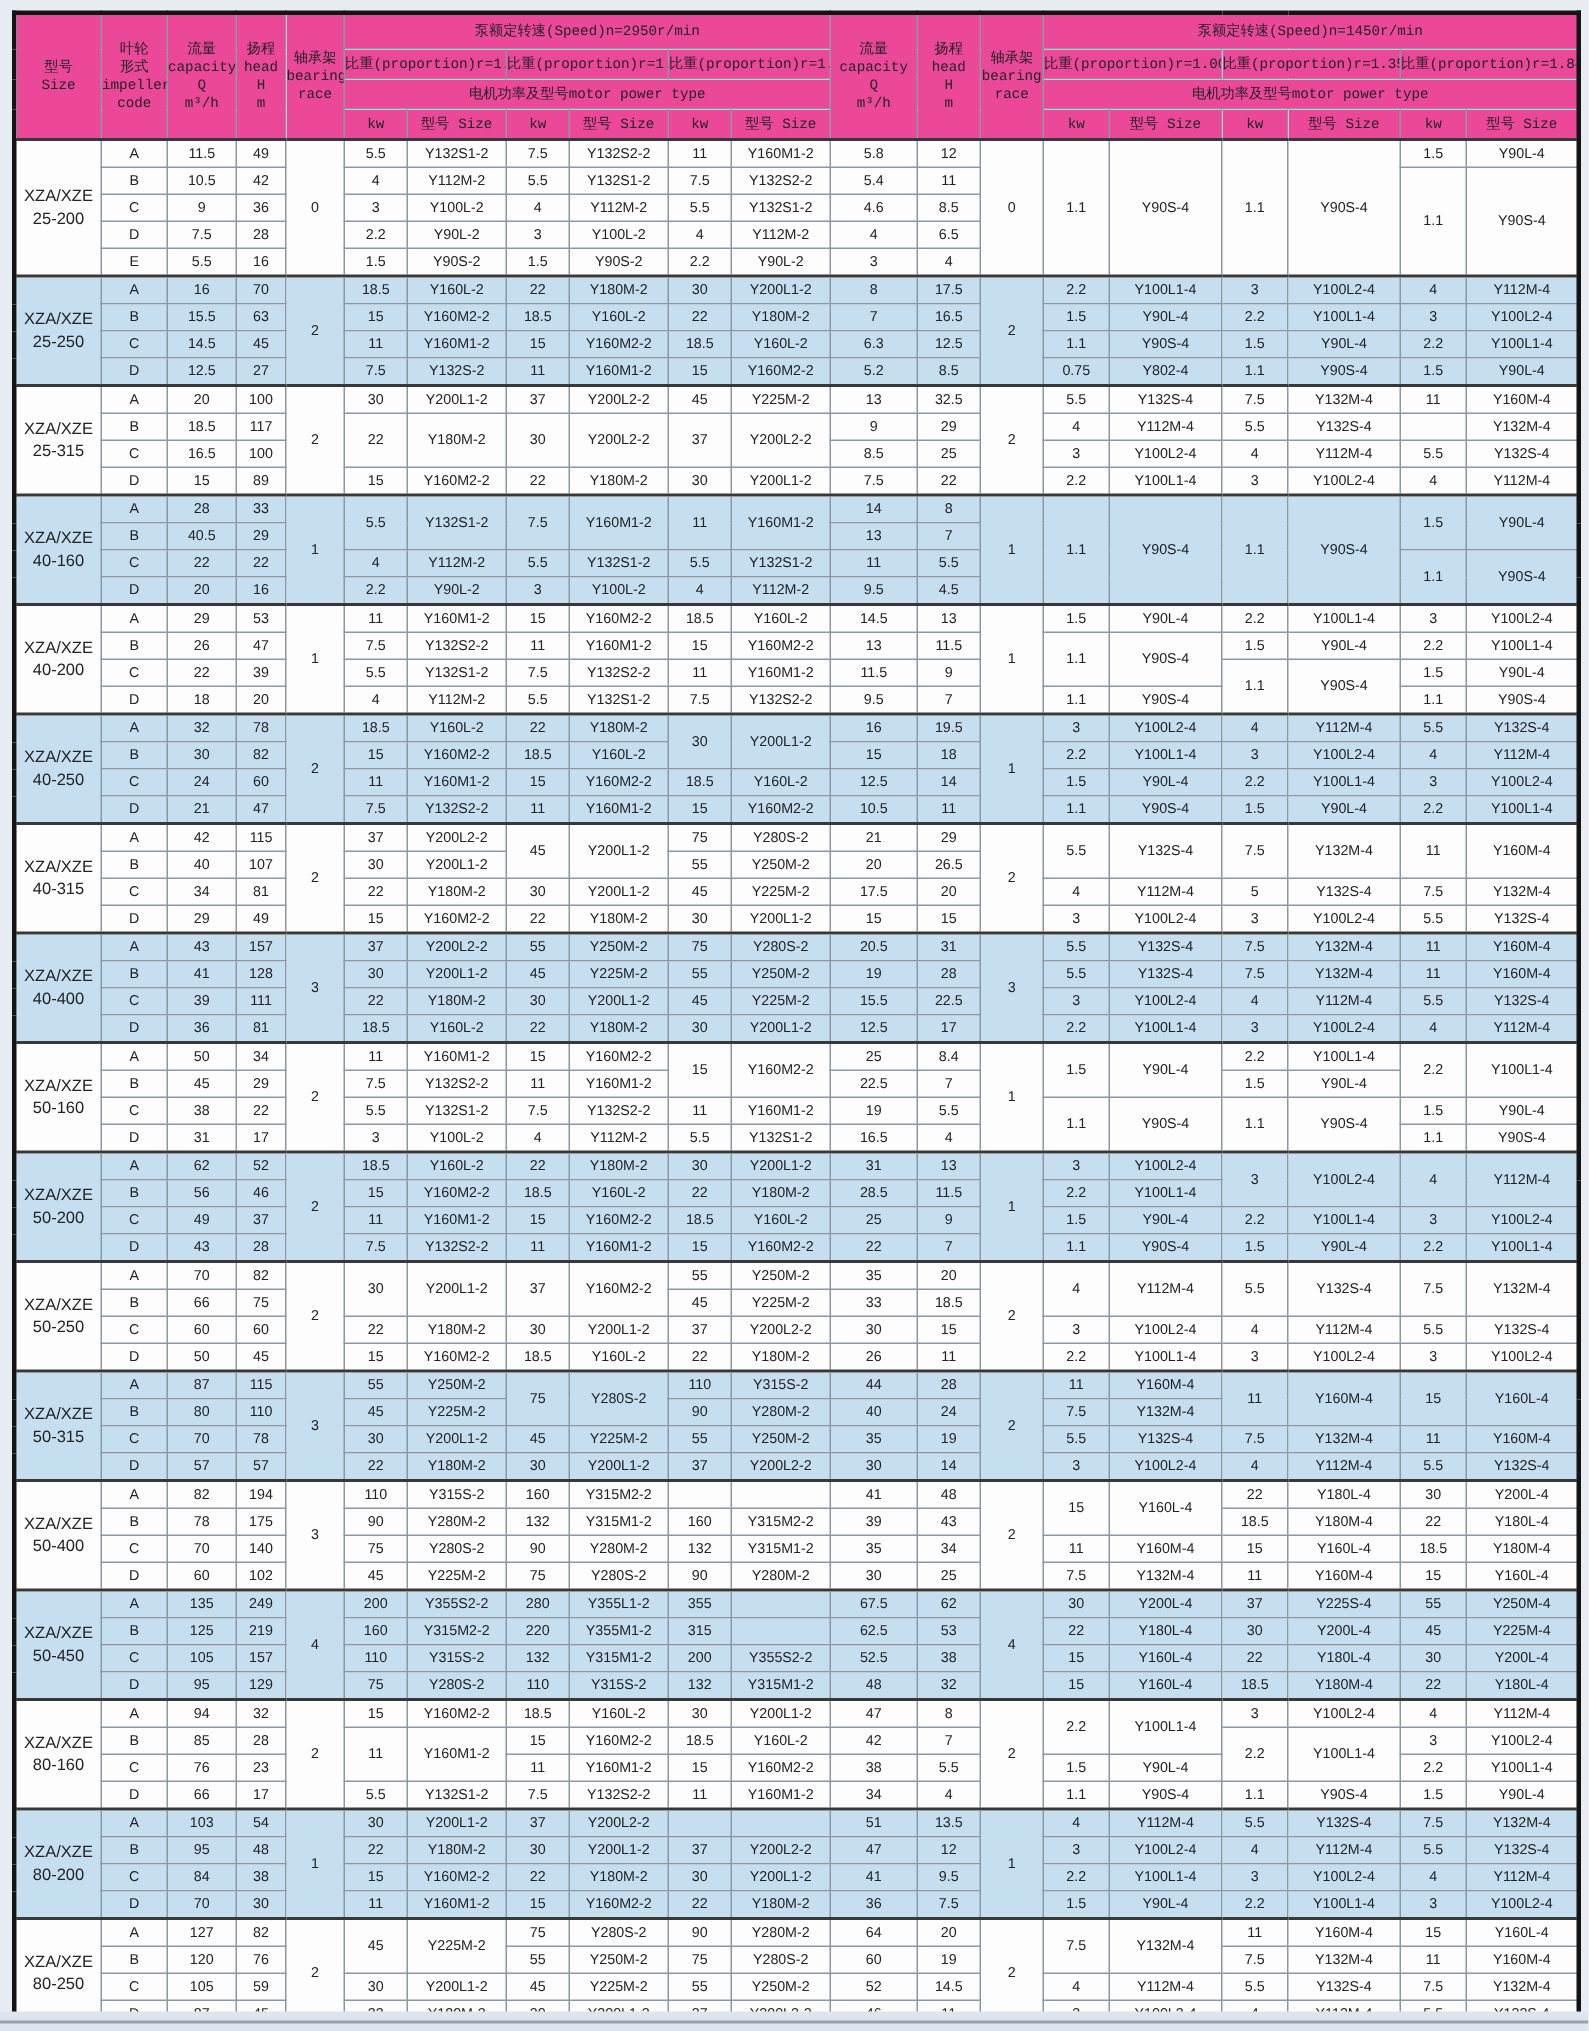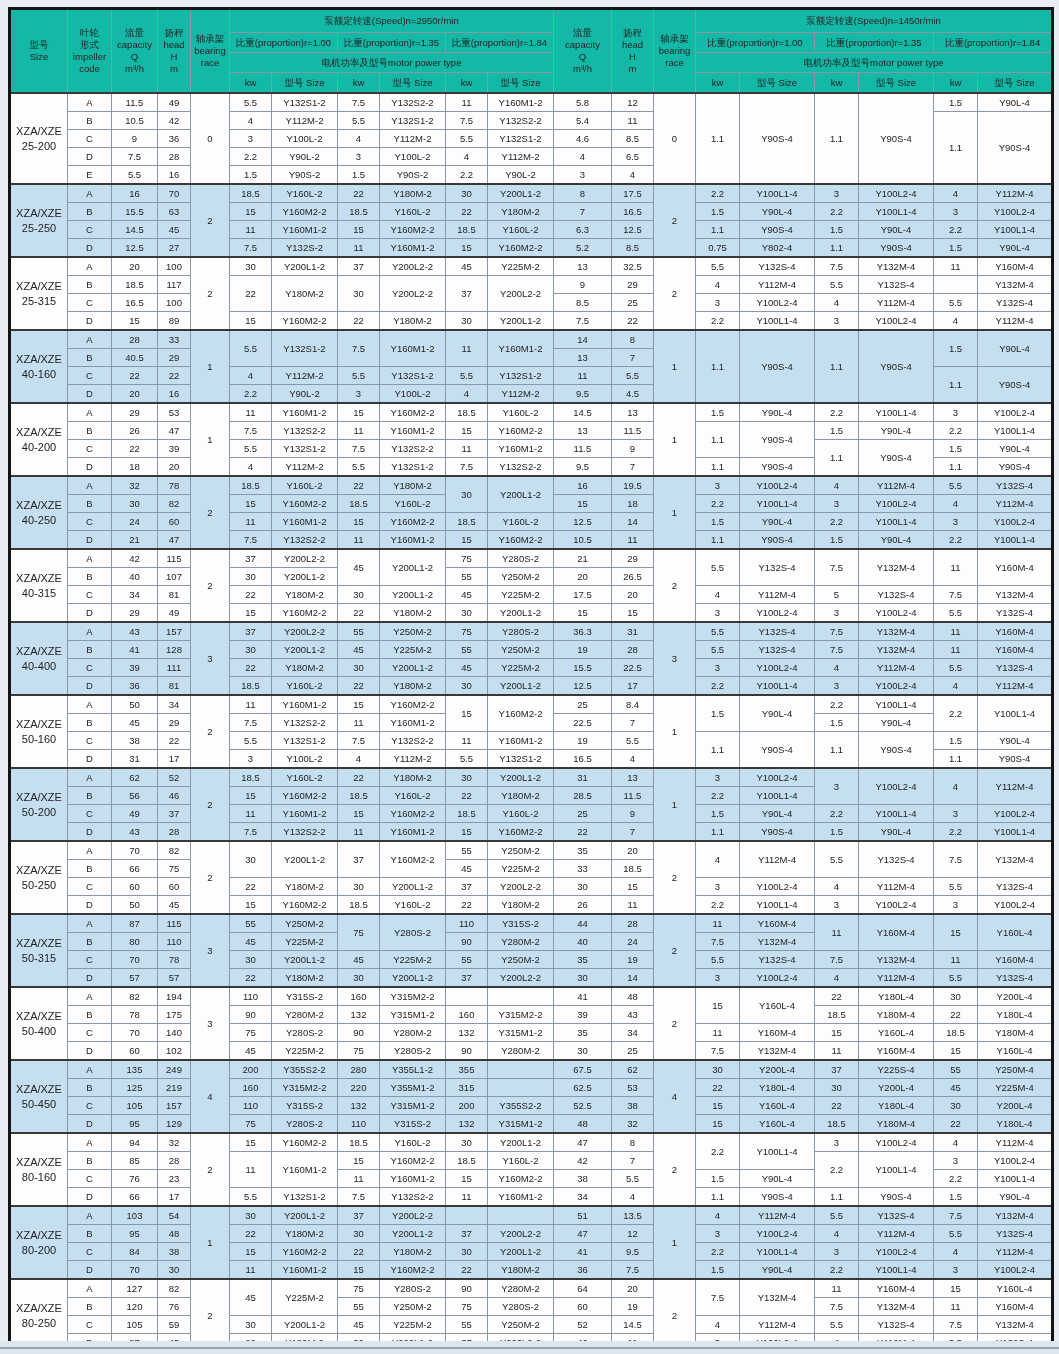--- a/index.html
+++ b/index.html
@@ -1,21 +1,21 @@
 <!DOCTYPE html>
 <html><head>
 <meta charset="utf-8">
 <style>
   html,body{margin:0;padding:0;}
   body{width:1059px;height:1354px;background:#e7edf3;font-family:"Liberation Sans",sans-serif;position:relative;overflow:hidden;}
   .wrap{padding:7px 0 0 8px;}
   table{border-collapse:collapse;table-layout:fixed;width:1043px;background:#fdfdfd;border:3px solid #141414;}
   th,td{border:1px solid #8a98a5;text-align:center;vertical-align:middle;padding:0;overflow:hidden;white-space:nowrap;color:#232323;}
   td{height:17px;font-size:9.5px;}
-  thead th{background:#14b8a6;font-weight:normal;font-size:9.5px;line-height:1.2;}
+  thead th{background:#ec4899;font-weight:normal;font-size:9.5px;line-height:1.2;font-family:Liberation Mono, monospace;}
   thead{border-bottom:2px solid #2e2e2e;}
   thead tr.r1 th{height:22px;}
   thead tr.r2 th,thead tr.r3 th,thead tr.r4 th{height:19px;}
   tr.st td{background:#c5dff1;}
   tr.gs td{border-top:2px solid #383838;}
   td.size{font-size:11px;line-height:1.35;}
   .hdr-lines div{line-height:1.25;}
   .footer-band{position:absolute;left:0;top:1341px;width:1059px;height:13px;background:#dde6ee;}
   .footer-line{position:absolute;left:0;top:1347px;width:1059px;height:2px;background:#97a4b0;}
 </style>
@@ -660,21 +660,21 @@
           <td>A</td>
           <td>43</td>
           <td>157</td>
           <td rowspan="4">3</td>
           <td>37</td>
           <td>Y200L2-2</td>
           <td>55</td>
           <td>Y250M-2</td>
           <td>75</td>
           <td>Y280S-2</td>
-          <td>36.3</td>
+          <td>20.5</td>
           <td>31</td>
           <td rowspan="4">3</td>
           <td>5.5</td>
           <td>Y132S-4</td>
           <td>7.5</td>
           <td>Y132M-4</td>
           <td>11</td>
           <td>Y160M-4</td>
         </tr>
         <tr class="st">

